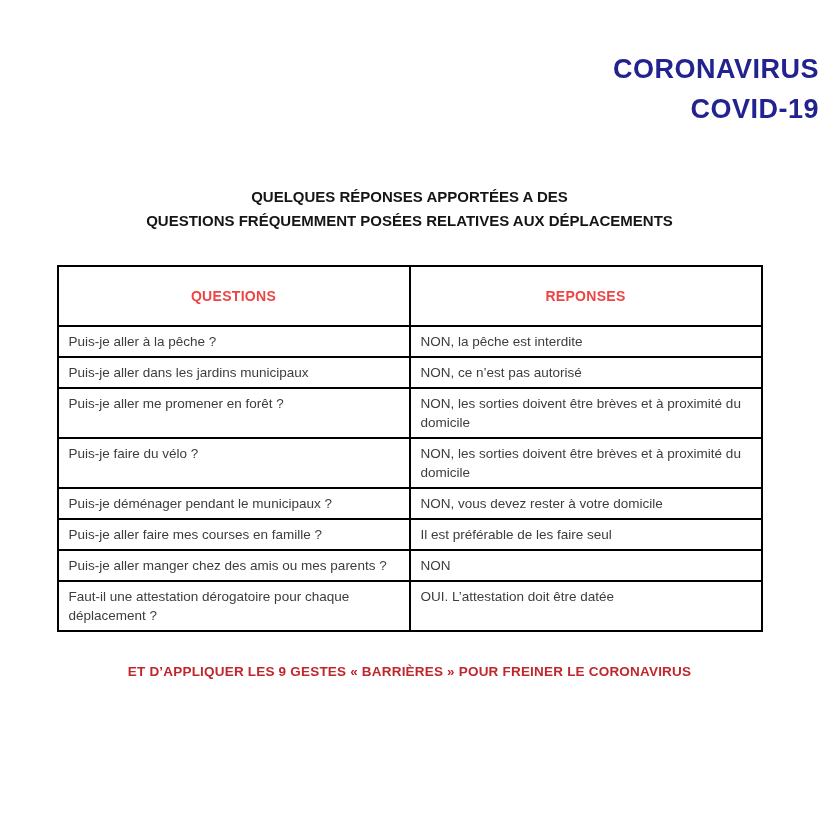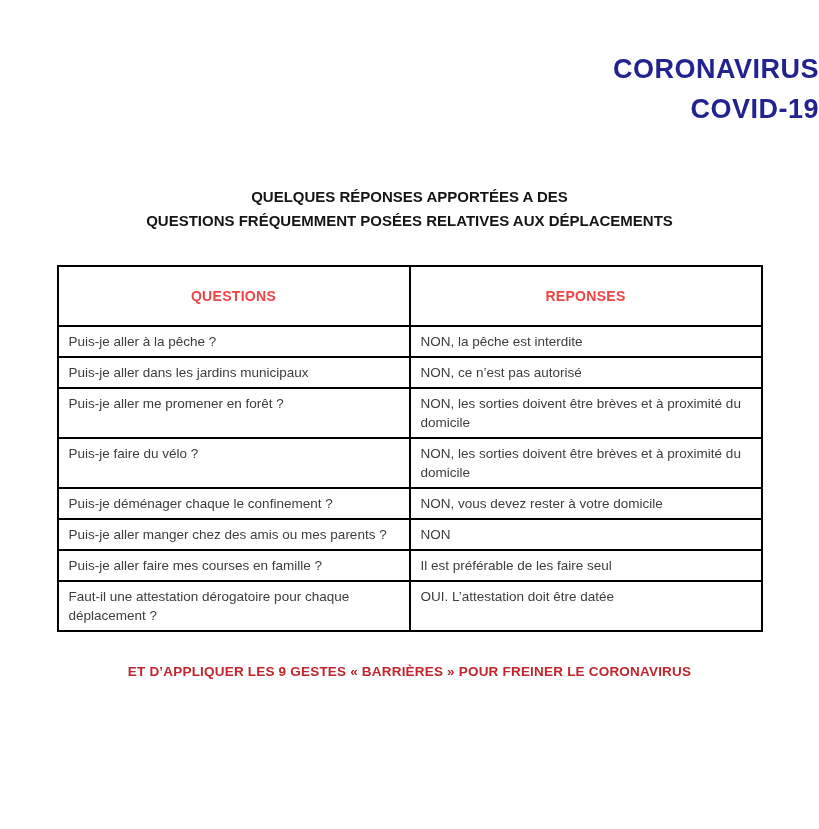--- a/index.html
+++ b/index.html
@@ -112,32 +112,32 @@
           <td>Puis-je aller me promener en forêt ?</td>
           <td>NON, les sorties doivent être brèves et à proximité du domicile</td>
         </tr>
 
         <tr class="row">
           <td>Puis-je faire du vélo ?</td>
           <td>NON, les sorties doivent être brèves et à proximité du domicile</td>
         </tr>
 
         <tr class="row">
-          <td>Puis-je déménager chaque le confinement ?</td>
+          <td>Puis-je déménager pendant le municipaux ?</td>
           <td>NON, vous devez rester à votre domicile</td>
+        </tr>
+
+        <tr class="row">
+          <td>Puis-je aller faire mes courses en famille ?</td>
+          <td>Il est préférable de les faire seul</td>
         </tr>
 
         <tr class="row">
           <td>Puis-je aller manger chez des amis ou mes parents ?</td>
           <td>NON</td>
-        </tr>
-
-        <tr class="row">
-          <td>Puis-je aller faire mes courses en famille ?</td>
-          <td>Il est préférable de les faire seul</td>
         </tr>
 
 
         <tr class="row">
           <td>Faut-il une attestation dérogatoire pour chaque déplacement ?</td>
           <td>OUI. L’attestation doit être datée</td>
         </tr>
       </tbody>
   </table>
 

